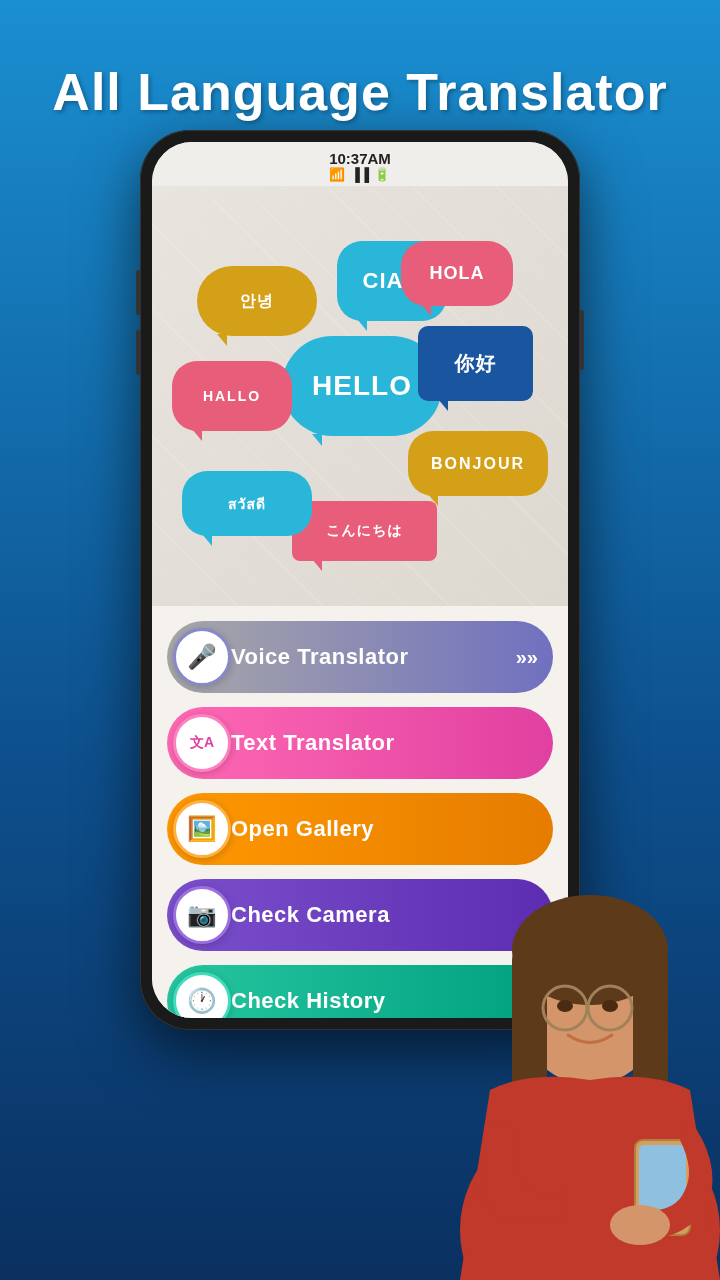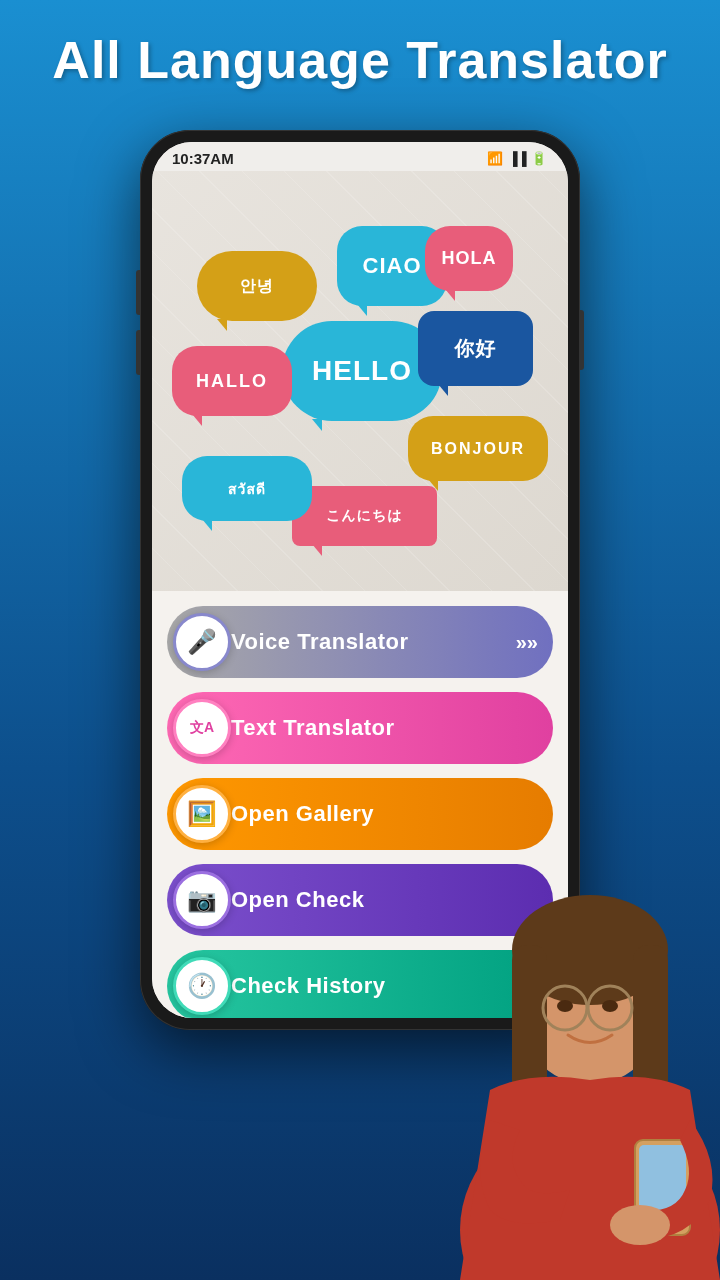--- a/index.html
+++ b/index.html
@@ -52,20 +52,21 @@
       position: relative;
     }
 
     
     .status-bar {
       display: flex;
       justify-content: space-between;
       align-items: center;
       padding: 8px 20px 4px;
       background: #f0eeeb;
+      flex-direction: column;
     }
 
     .status-time {
       font-size: 15px;
       font-weight: 700;
       color: #222;
     }
 
     .status-icons {
       display: flex;
@@ -155,48 +156,48 @@
       left: 45px;
       top: 80px;
       font-size: 16px;
       border-radius: 40px;
       border-top-color: #d4a017;
     }
     .bubble-annyeong::after { border-top-color: #d4a017; }
 
     .bubble-hola {
       background: #e85d7a;
-      width: 88px;
+      width: 112px;
       height: 65px;
       right: 55px;
       top: 55px;
       font-size: 18px;
       border-top-color: #e85d7a;
     }
     .bubble-hola::after { border-top-color: #e85d7a; }
 
     .bubble-nihao {
       background: #1a56a0;
       width: 115px;
       height: 75px;
       right: 35px;
       top: 140px;
       font-size: 20px;
-      border-radius: 16px;
+      border-radius: 10px;
       border-top-color: #1a56a0;
     }
     .bubble-nihao::after { border-top-color: #1a56a0; }
 
     .bubble-hallo {
       background: #e85d7a;
       width: 120px;
       height: 70px;
       left: 20px;
       top: 175px;
-      font-size: 18px;
+      font-size: 14px;
       letter-spacing: 2px;
       border-top-color: #e85d7a;
       text-align: center;
     }
     .bubble-hallo::after { border-top-color: #e85d7a; }
 
     .bubble-bonjour {
       background: #d4a017;
       width: 140px;
       height: 65px;
@@ -340,21 +341,21 @@
       right: -20px;
       width: 300px;
       height: 530px;
       z-index: 20;
       overflow: hidden;
     }
   </style>
 </head>
 <body>
 
-<div style="position:relative;z-index:5;">
+<div style="position:relative;z-index:5;margin-top:32px;">
   <h1 class="header-title">All Language Translator</h1>
 </div>
 
 <div class="phone-wrapper">
   <div class="phone-outer">
     <div class="phone-side-btn"></div>
     <div class="phone-vol-up"></div>
     <div class="phone-vol-down"></div>
 
     <div class="phone-screen">
@@ -428,21 +429,21 @@
           <div class="btn-icon-circle">
             <span style="font-size:24px;">🖼️</span>
           </div>
           <span class="btn-label">Open Gallery</span>
         </div>
 
         <div class="menu-btn btn-camera">
           <div class="btn-icon-circle">
             <span style="font-size:24px;">📷</span>
           </div>
-          <span class="btn-label">Open Check</span>
+          <span class="btn-label">Check Camera</span>
         </div>
 
         <div class="menu-btn btn-history">
           <div class="btn-icon-circle">
             <span style="font-size:24px;">🕐</span>
           </div>
           <span class="btn-label">Check History</span>
         </div>
 
       </div>

